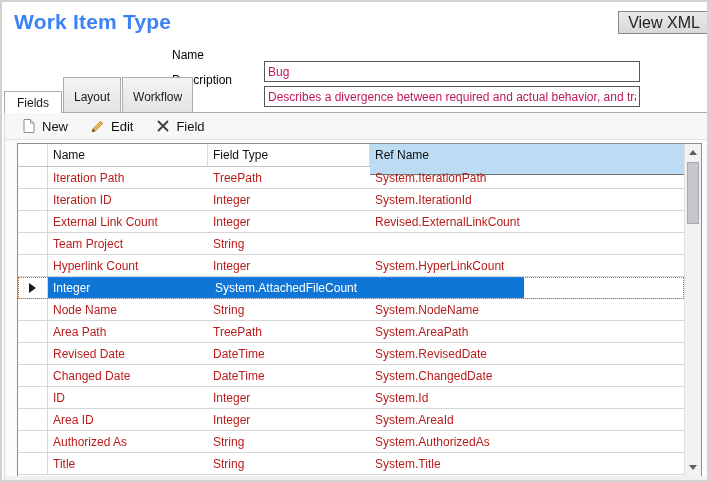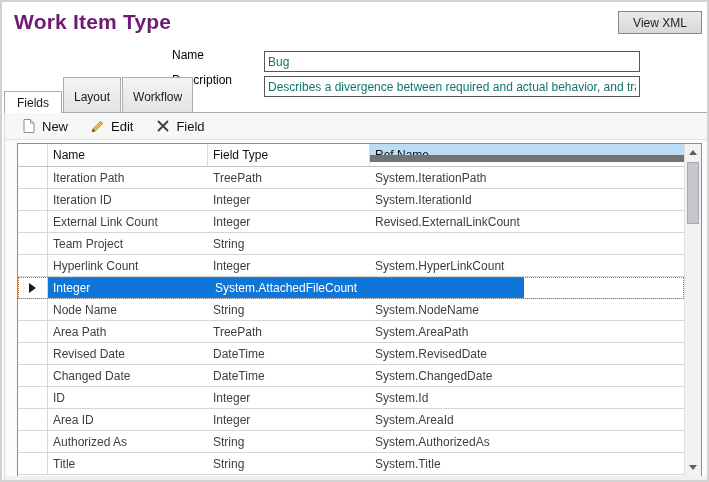--- a/index.html
+++ b/index.html
@@ -11,44 +11,44 @@
   .window {
     width:709px; height:482px;
     background:#ffffff;
     border:2px solid #d2d2d2;
     position:relative;
     overflow:hidden;
   }
   
   .hdr-title {
     position:absolute; left:12px; top:8px;
-    font-size:21px; font-weight:bold; color:#701a75;
+    font-size:21px; font-weight:bold; color:#3b82f6;
     letter-spacing:0.2px;
   }
   .btn-viewxml {
     position:absolute; left:616px; top:9px;
-    width:84px; height:23px;
+    width:92px; height:23px;
     background:linear-gradient(#e9e9e9,#d9d9d9);
     border:1px solid #8a8a8a;
-    font-size:12px; color:#222;
+    font-size:16px; color:#222;
     font-family:inherit;
     cursor:default;
   }
   .form-row { position:absolute; left:0; width:709px; height:21px; }
   .form-row.name-row { top:43px; }
   .form-row.desc-row { top:68px; }
   .form-label {
     position:absolute; left:170px; top:3px;
     font-size:12px; color:#000;
   }
   .form-input {
-    position:absolute; left:262px; top:6px;
+    position:absolute; left:262px; top:16px;
     width:376px; height:21px;
     border:1px solid #575757;
-    font-size:12px; color:#0f766e;
+    font-size:12px; color:#be185d;
     padding:0 3px;
     font-family:inherit;
     background:#fff;
     white-space:nowrap; overflow:hidden;
   }
   
   .tabstrip {
     position:absolute; left:2px; top:89px;
     height:22px; display:flex; align-items:flex-end;
   }
@@ -105,26 +105,26 @@
     padding:4px 0 0 5px;
     border-right:1px solid #dadada;
     height:22px; overflow:hidden; white-space:nowrap;
   }
   .c-gutter { width:30px; }
   .c-name   { width:160px; }
   .c-type   { width:162px; }
   .c-ref    { width:314px; border-right:none; }
   .hcell.c-ref {
     background:#bcdcf4;
-    border-bottom:7px solid #737373;
-    height:18px; margin-bottom:-1px;
+    border-bottom:1px solid #737373;
+    height:31px; margin-bottom:-1px;
   }
   .row { height:22px; border-bottom:1px solid #d6d6d6; background:#fff; }
   .cell {
-    font-size:12px; color:#404040;
+    font-size:12px; color:#b91c1c;
     padding:4px 0 0 5px;
     white-space:nowrap; overflow:hidden;
     height:21px;
   }
   .gcell {
     width:30px; border-right:1px solid #d6d6d6;
     display:flex; align-items:center; justify-content:center;
   }
   .row.selected .cell { background:#0f76d7; color:#ffffff; }
   .row.selected { outline:1px dotted #c8702a; outline-offset:-1px; }

